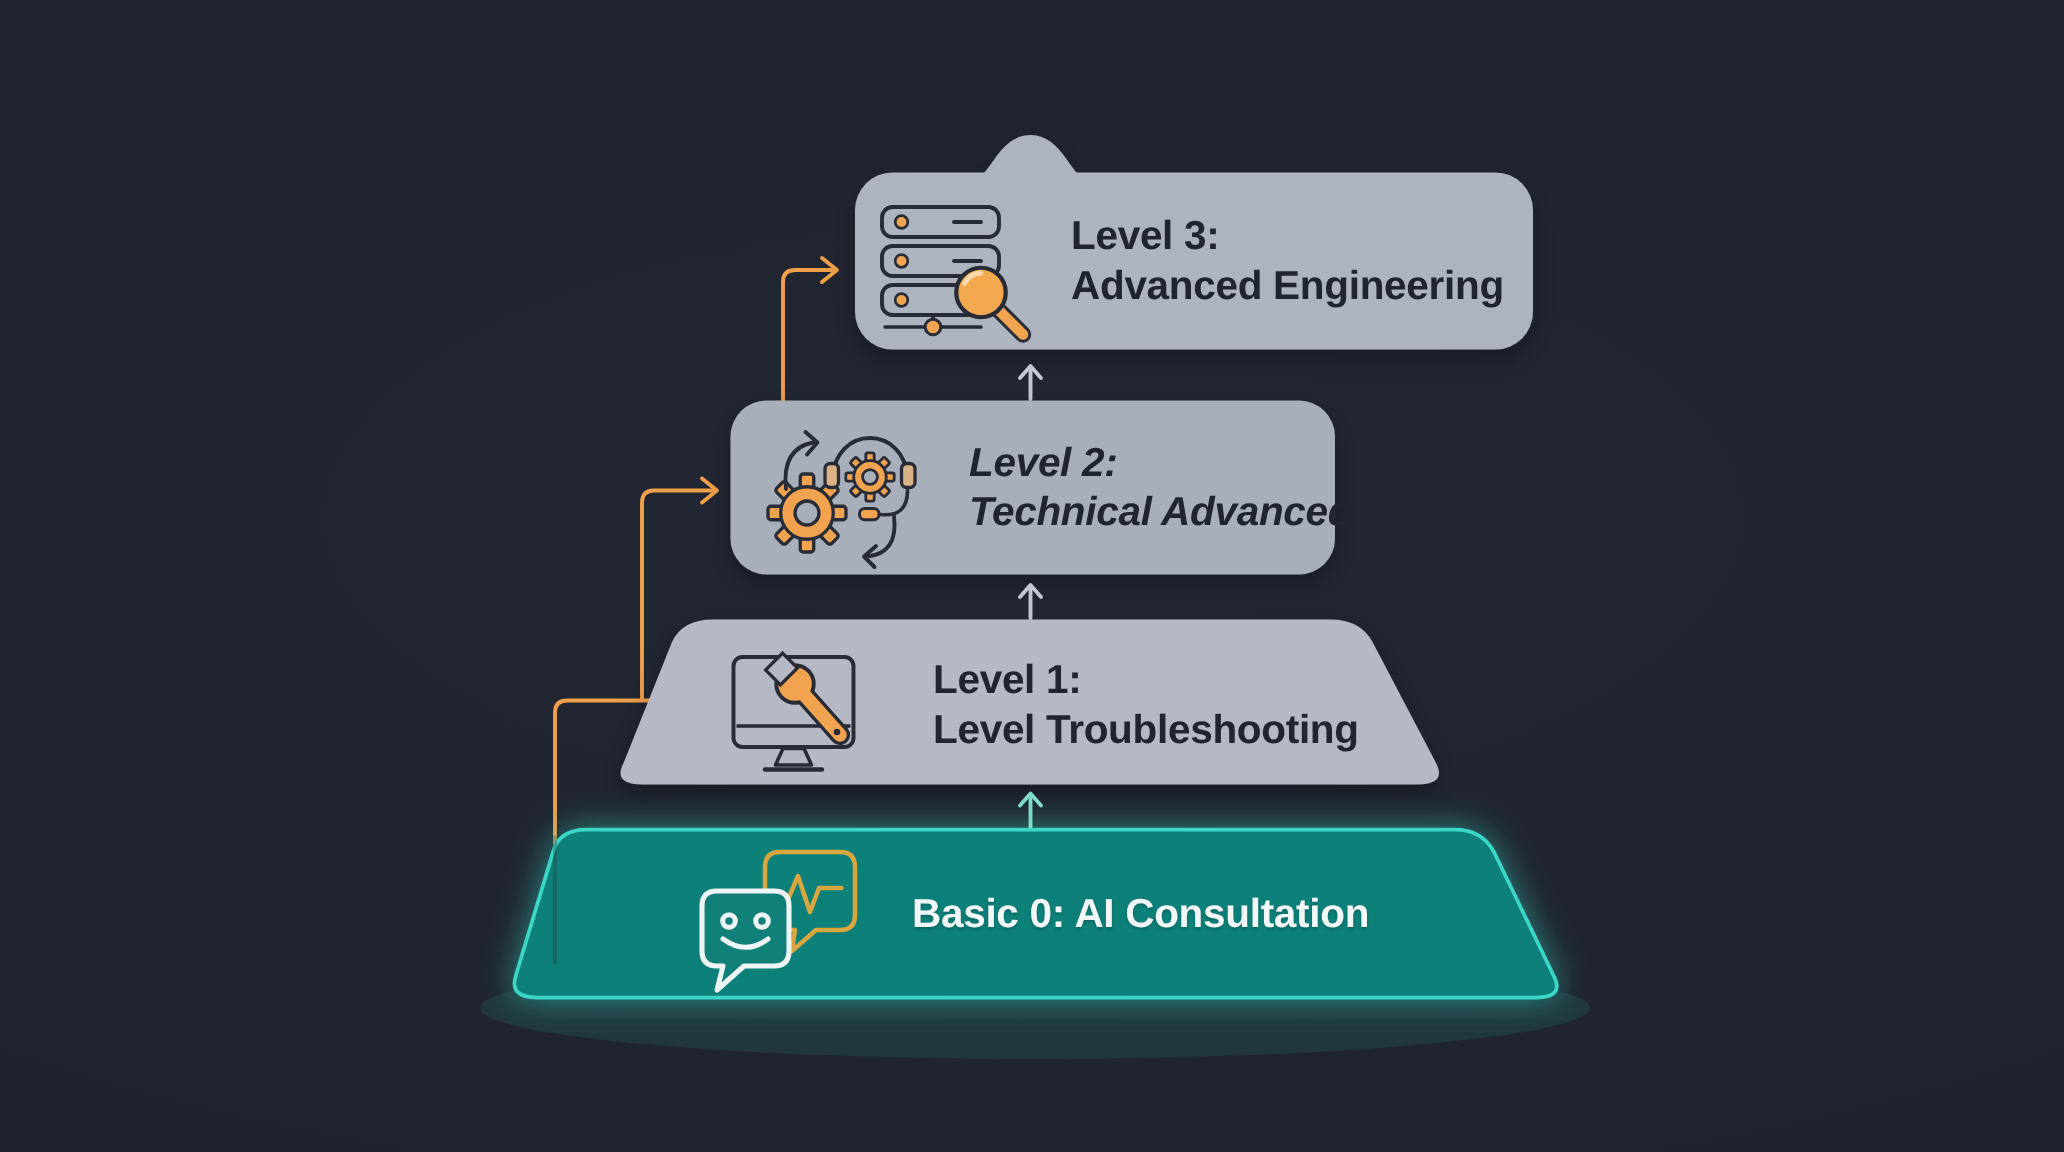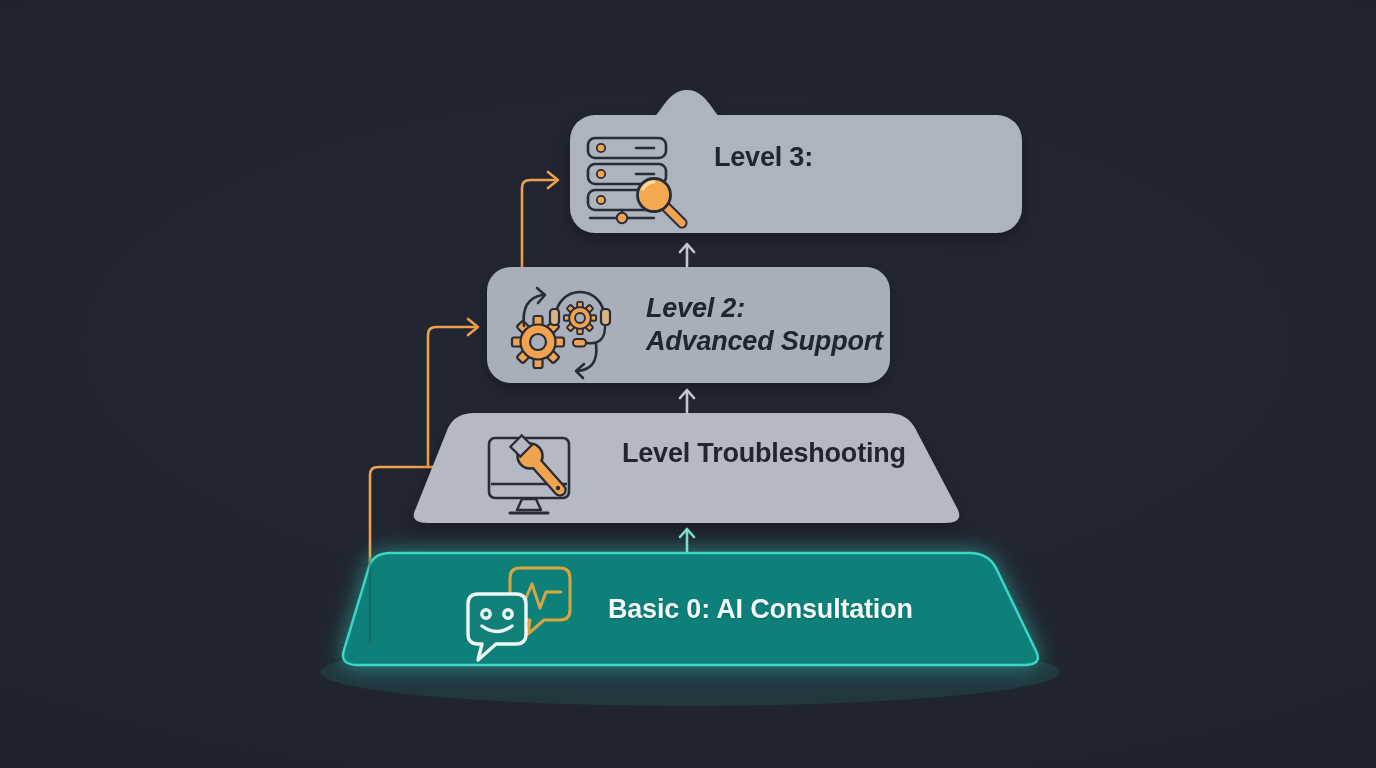--- a/index.html
+++ b/index.html
@@ -186,28 +186,30 @@
         <path d="M 16 32 L 54 32 Q 64 32 64 42 L 64 72 Q 64 82 54 82 L 34 82 L 16 98 L 20 82 L 16 82 Q 6 82 6 72 L 6 42 Q 6 32 16 32 Z" fill="#108079"></path>
         <circle cx="24" cy="52" r="4.2" fill="none"></circle>
         <circle cx="46" cy="52" r="4.2" fill="none"></circle>
         <path d="M 20 64 Q 35 75 50 64" fill="none"></path>
       </g>
     </g>
   </svg>
 
   <div class="lvl-text" style="left:702px;top:141px;margin-left:12px;">
     <div>Level 3:</div>
+    <div>Advanced Engineering</div>
   </div>
 
   <div class="lvl-text" style="left:646px;top:292px;font-style:italic;">
     <div>Level 2:</div>
-    <div>Advanced Support</div>
+    <div>Technical Advanced</div>
   </div>
 
   <div class="lvl-text" style="left:622px;top:437px;">
+    <div>Level 1:</div>
     <div>Level Troubleshooting</div>
   </div>
 
   <div class="lvl-text light" style="left:608px;top:593px;">
     <div>Basic 0: AI Consultation</div>
   </div>
 
 </div>
 
 </body></html>

